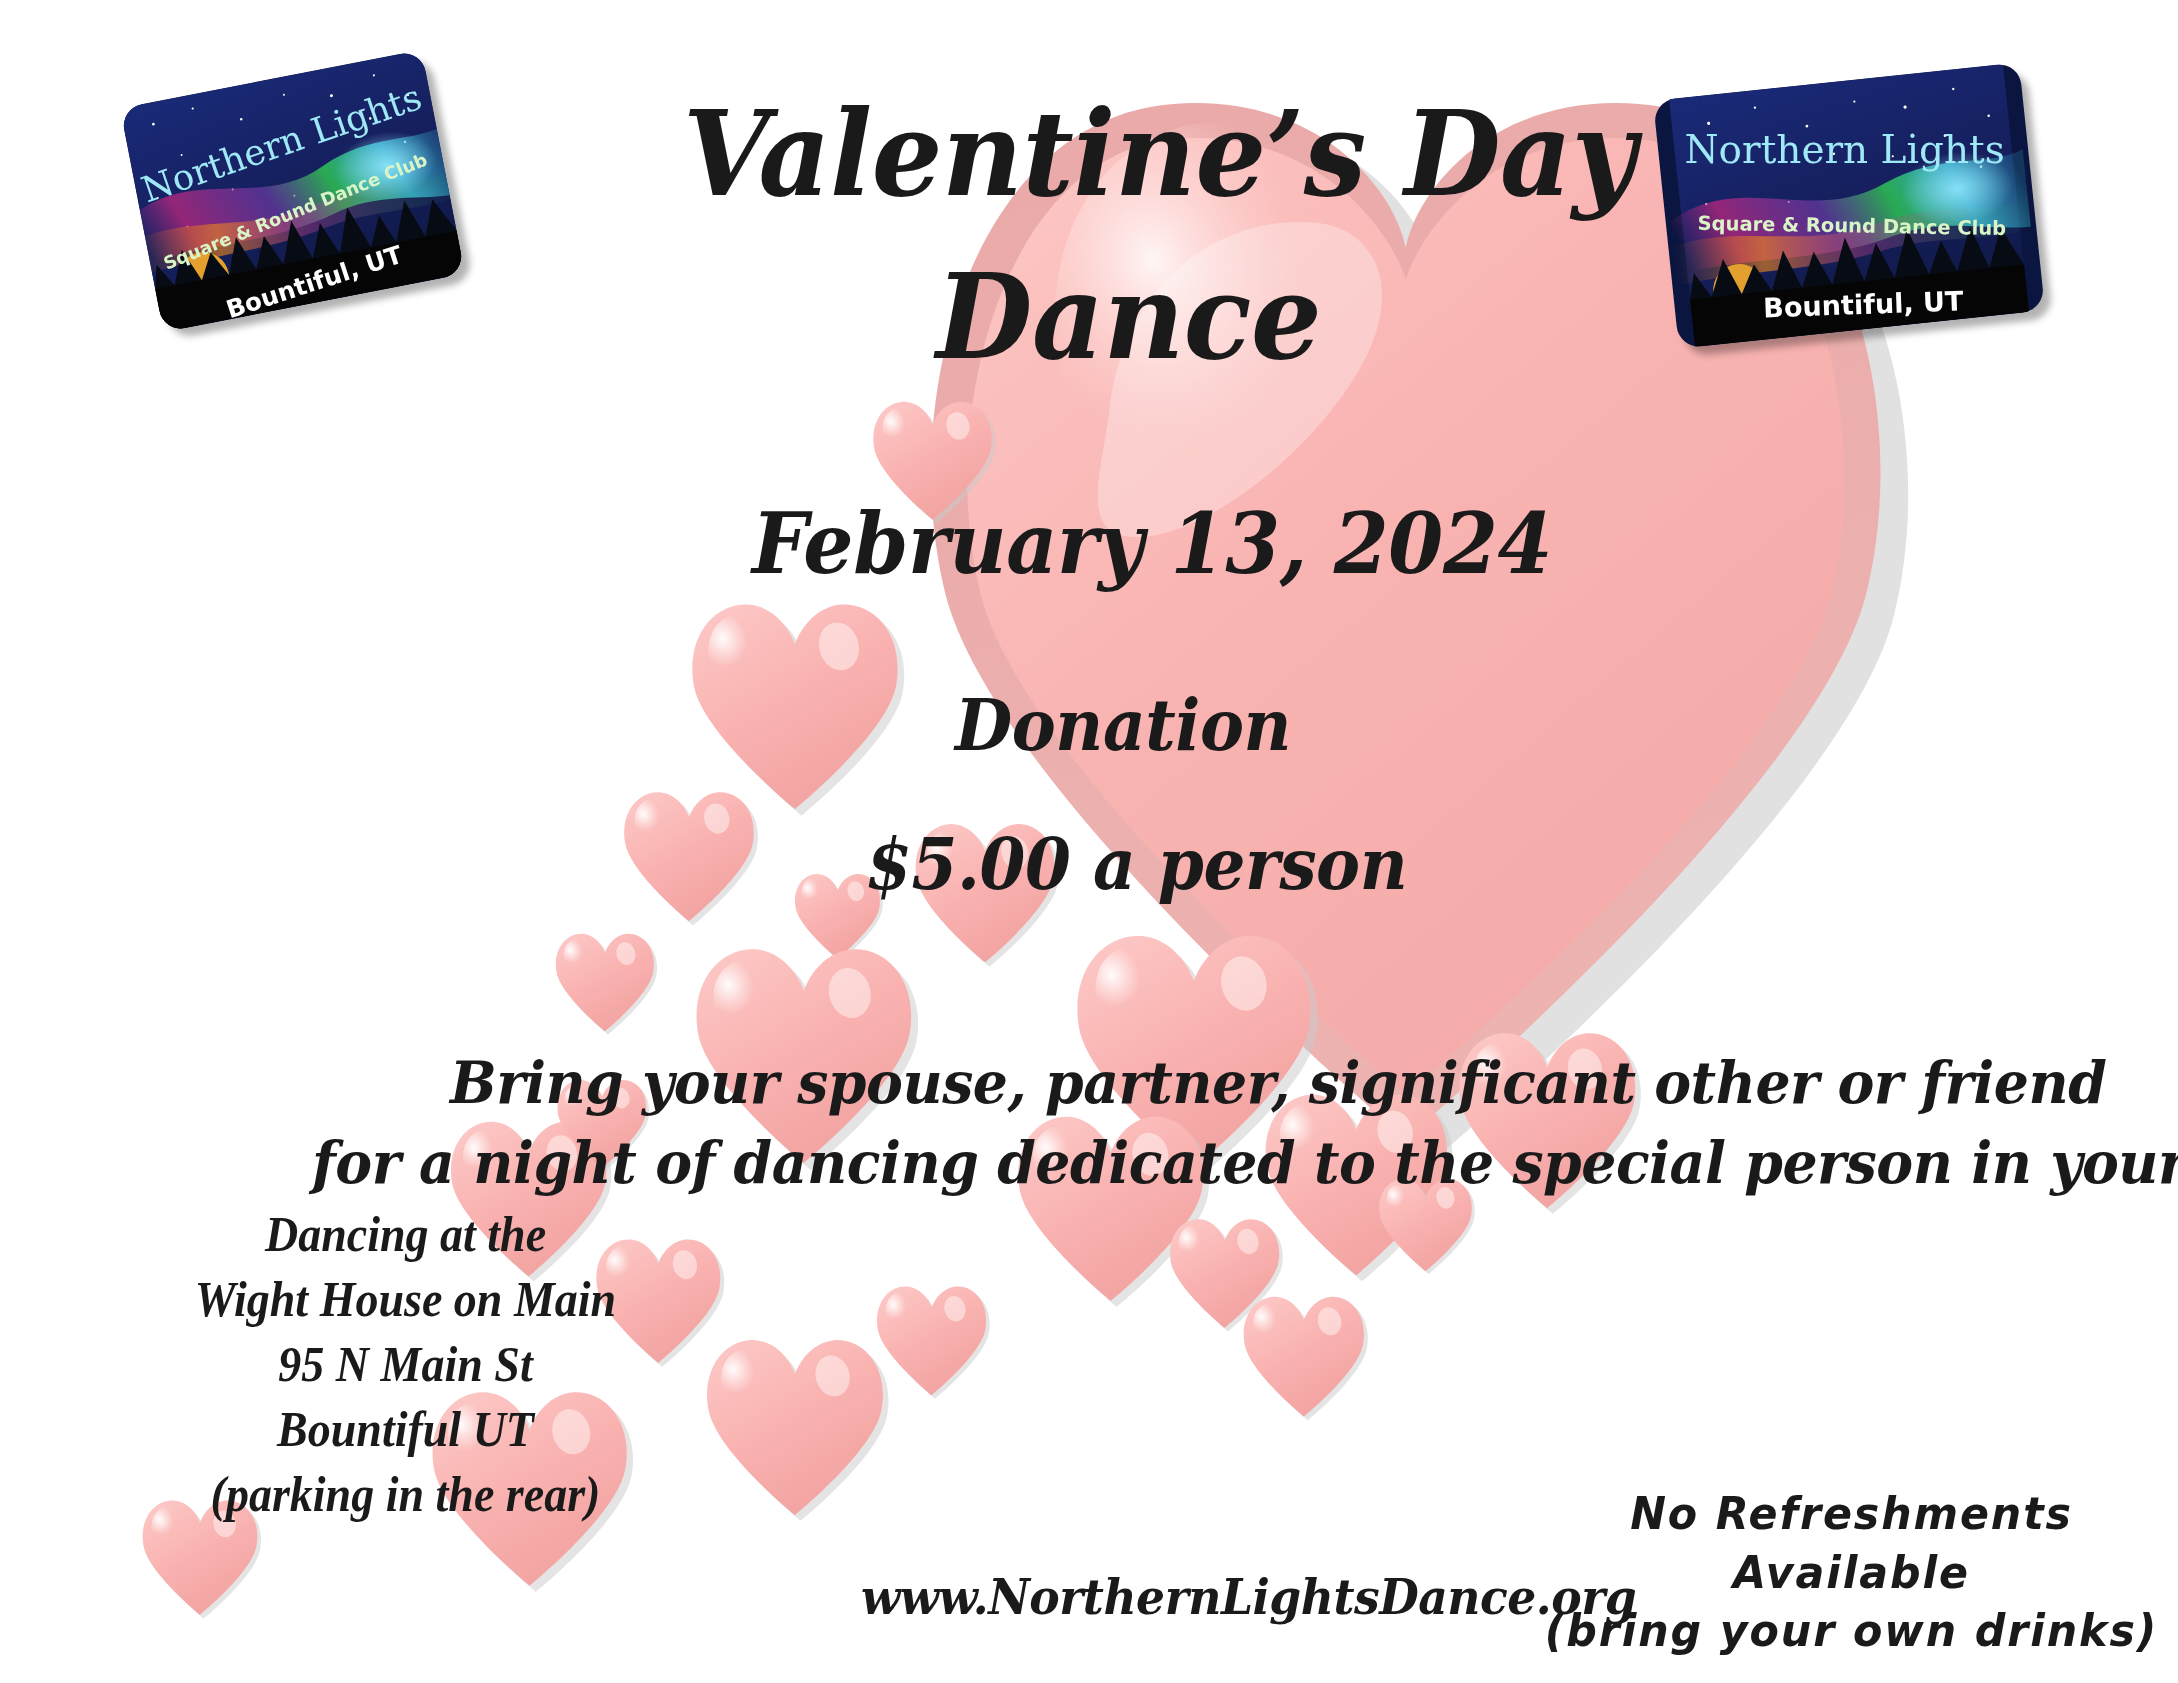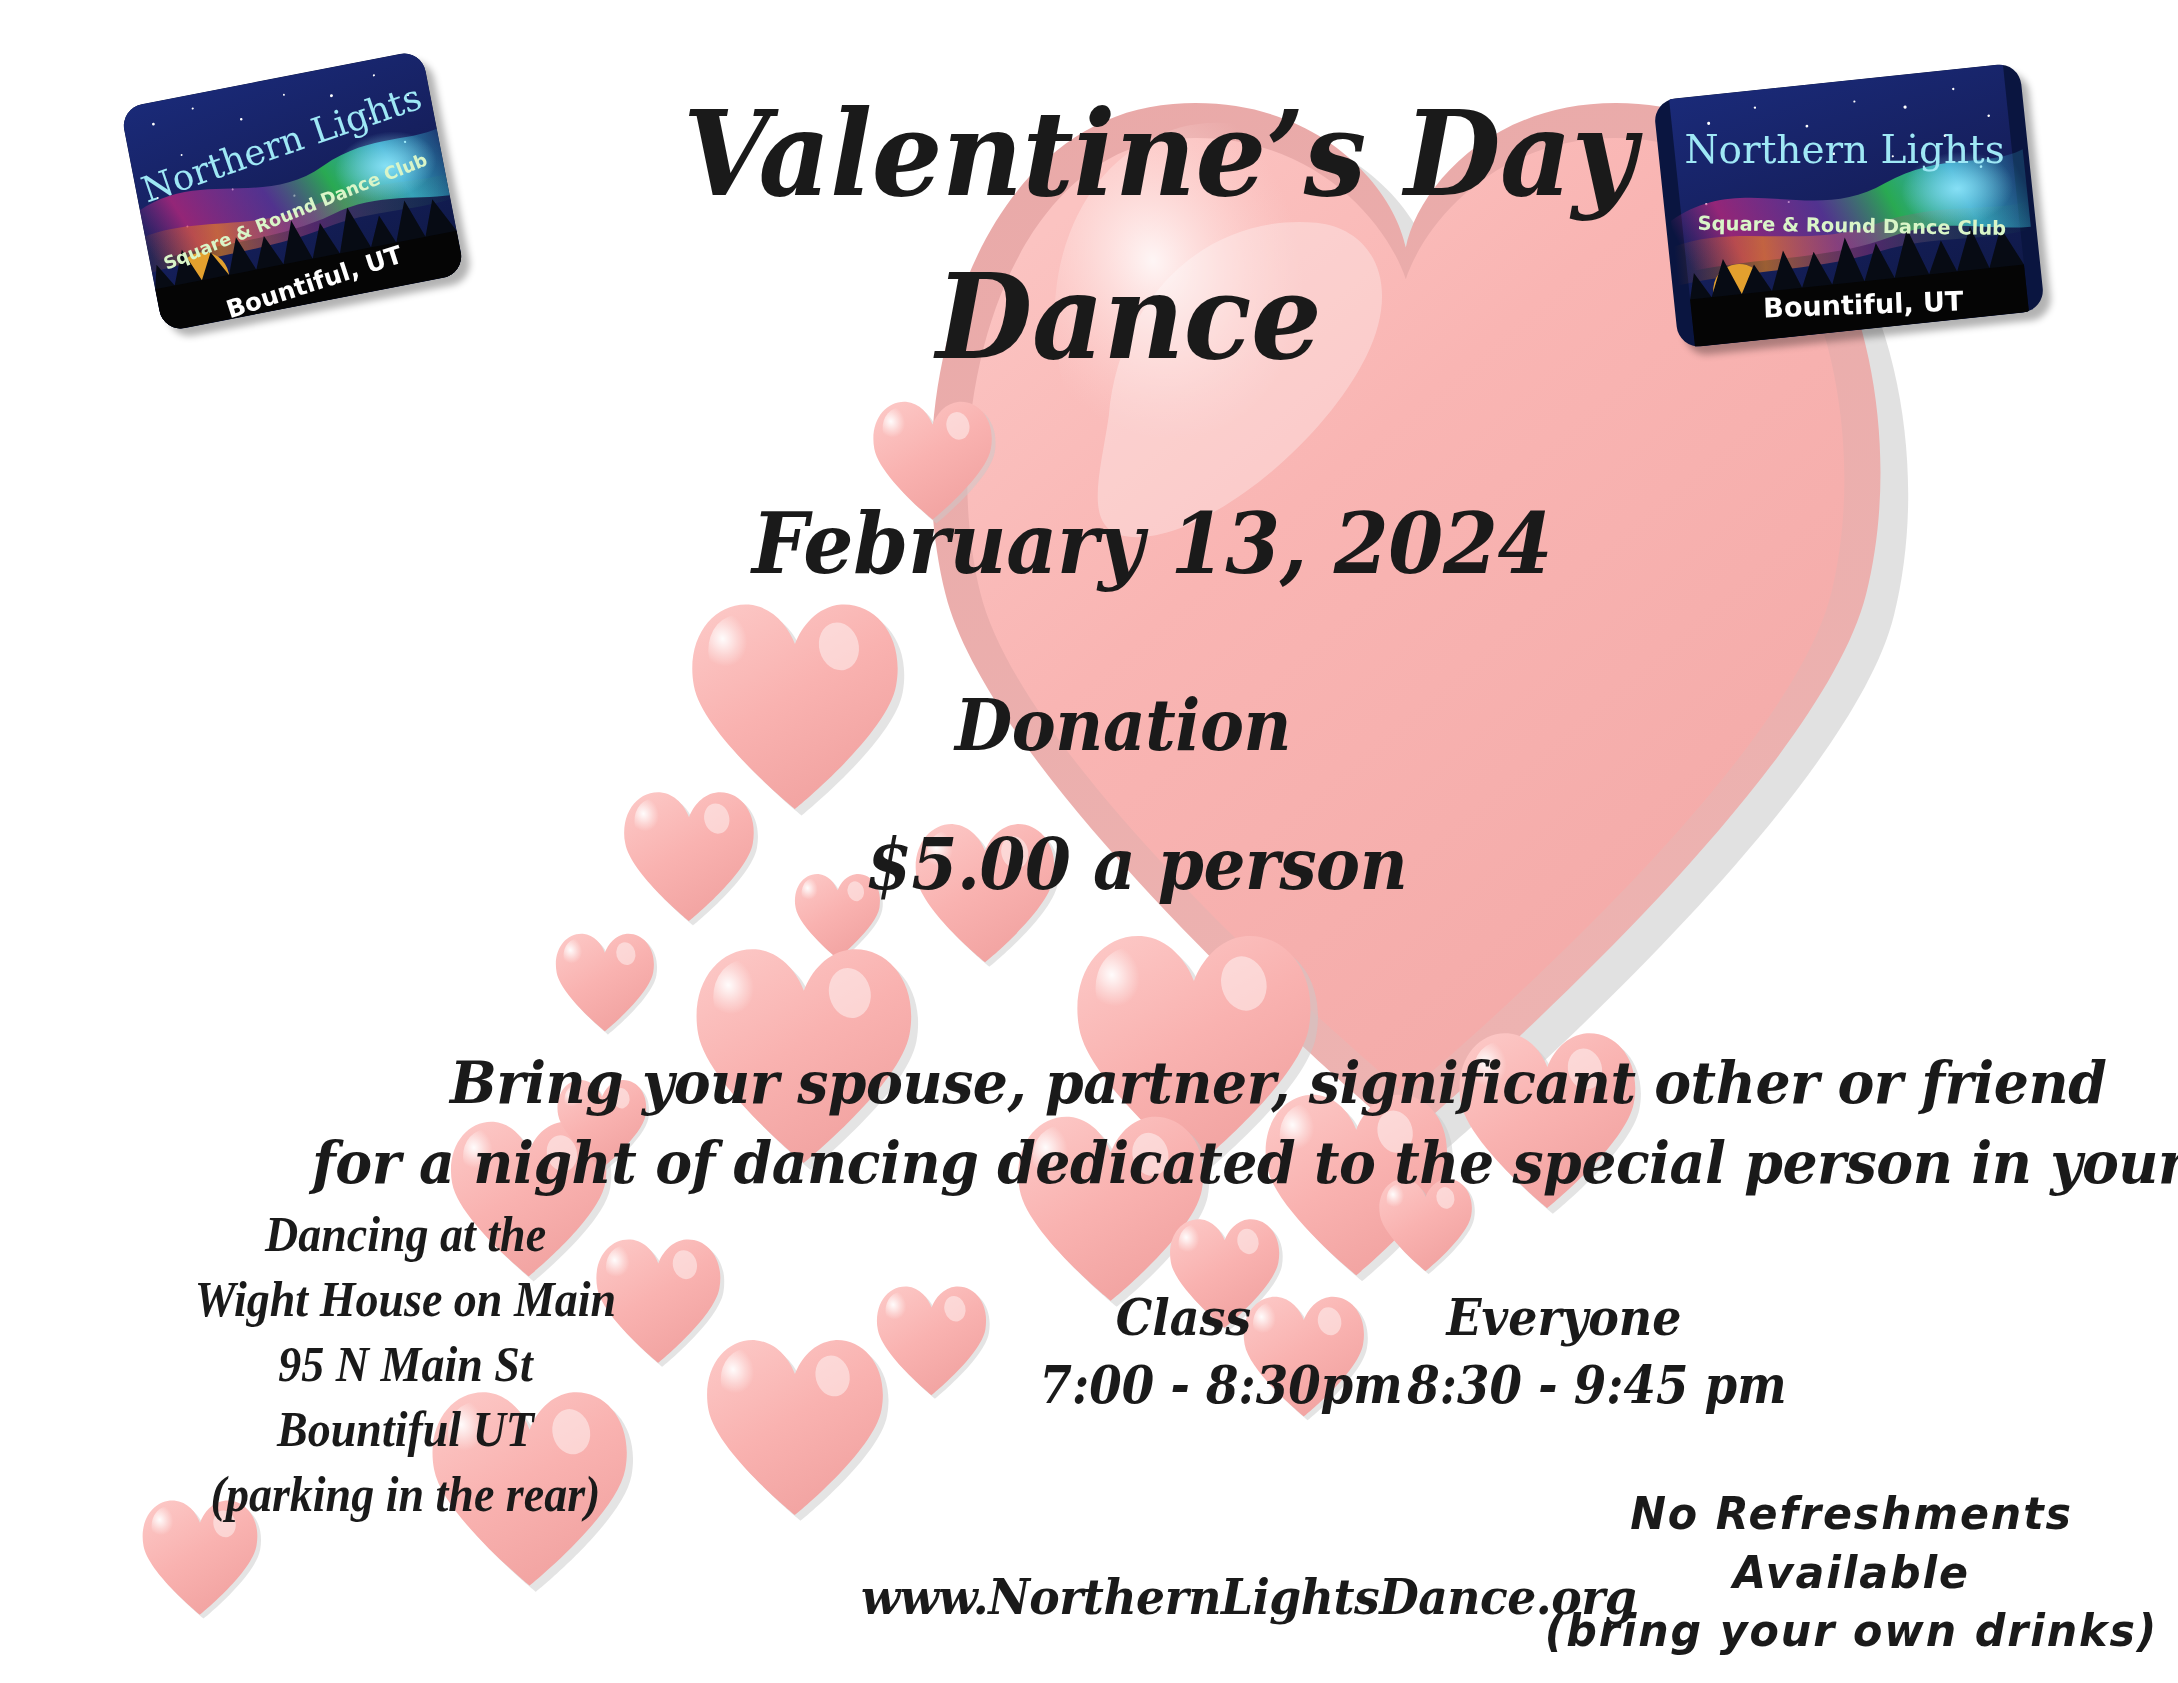--- a/index.html
+++ b/index.html
@@ -358,28 +358,20 @@
   <div class="txt script-bd" id="body-line2">for a night of dancing dedicated to the special person in your life.</div>
 
   <div id="venue-block">
     <div>Dancing at the</div>
     <div>Wight House on Main</div>
     <div>95 N Main St</div>
     <div>Bountiful UT</div>
     <div>(parking in  the rear)</div>
   </div>
 
-  <div class="sched-col" id="sched-class">
-    <div class="sc-label">Class</div>
-    <div class="sc-time">7:00 - 8:30pm</div>
-  </div>
-  <div class="sched-col" id="sched-everyone">
-    <div class="sc-label">Everyone</div>
-    <div class="sc-time">8:30 - 9:45 pm</div>
-  </div>
 
   <div class="txt script-bd" id="website">www.NorthernLightsDance.org</div>
 
   <div id="refresh-block">
     <div>No  Refreshments</div>
     <div>Available</div>
     <div>(bring  your  own  drinks)</div>
   </div>
 
 </div>

